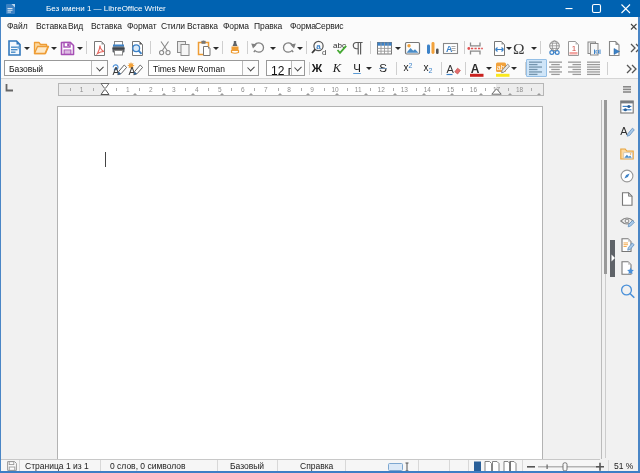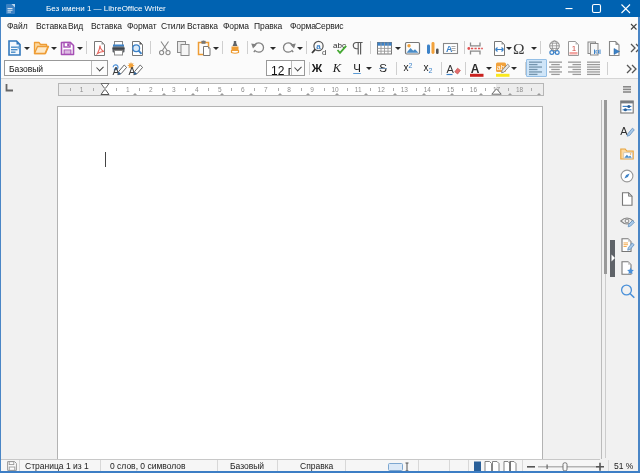--- a/index.html
+++ b/index.html
@@ -249,20 +249,25 @@
       <text x="1.5" y="13.5" font-size="10.5" fill="#3a3a3a" font-family="Liberation Sans">A</text>
       <path d="M13.2 4 L15.6 6.4 L10 12.8 L6.8 13.8 L7.6 10.6 z" fill="#fff" stroke="#555" stroke-width="0.9"></path>
       <path d="M6.8 13.8 L7.6 10.6 L10 12.8 z" fill="#2a6099"></path>
     </svg>
  <svg class="ic2" style="left:127px" width="16" height="17" viewBox="0 0 16 17">
       <path d="M4 1 l0.8 1.8 1.8-0.8 -0.8 1.8 1.8 0.8 -1.8 0.8 0.8 1.8 -1.8-0.8 -0.8 1.8 -0.8-1.8 -1.8 0.8 0.8-1.8 -1.8-0.8 1.8-0.8 -0.8-1.8 1.8 0.8 z" fill="#f2a23c"></path>
       <text x="1.5" y="13.5" font-size="10.5" fill="#3a3a3a" font-family="Liberation Sans">A</text>
       <path d="M13.2 4 L15.6 6.4 L10 12.8 L6.8 13.8 L7.6 10.6 z" fill="#fff" stroke="#555" stroke-width="0.9"></path>
       <path d="M6.8 13.8 L7.6 10.6 L10 12.8 z" fill="#2a6099"></path>
     </svg>
+ <div class="combo" style="left:148px;width:109px">
+      <span class="txt">Times New Roman</span>
+      <span class="btn"></span>
+      <span class="chev"></span>
+    </div>
  <div class="combo" style="left:266px;width:37px">
       <span class="txt" style="font-size:12px">12 пт</span>
       <span class="btn" style="width:12px"></span>
       <span class="chev" style="right:3px"></span>
     </div>
  <div class="sep1" style="left:308.5px;top:4px"></div>
  <div class="fl" style="left:317px;font-weight:bold">Ж</div>
  <div class="fl" style="left:337px;font-style:italic;font-family:'Liberation Serif',serif;font-size:12.5px;top:2.5px">К</div>
  <div class="fl" style="left:357px;text-decoration:underline;text-decoration-color:#5b9bd5;text-decoration-thickness:1.2px">Ч</div>
  <div class="dd" style="left:365.5px;top:9px"></div>

